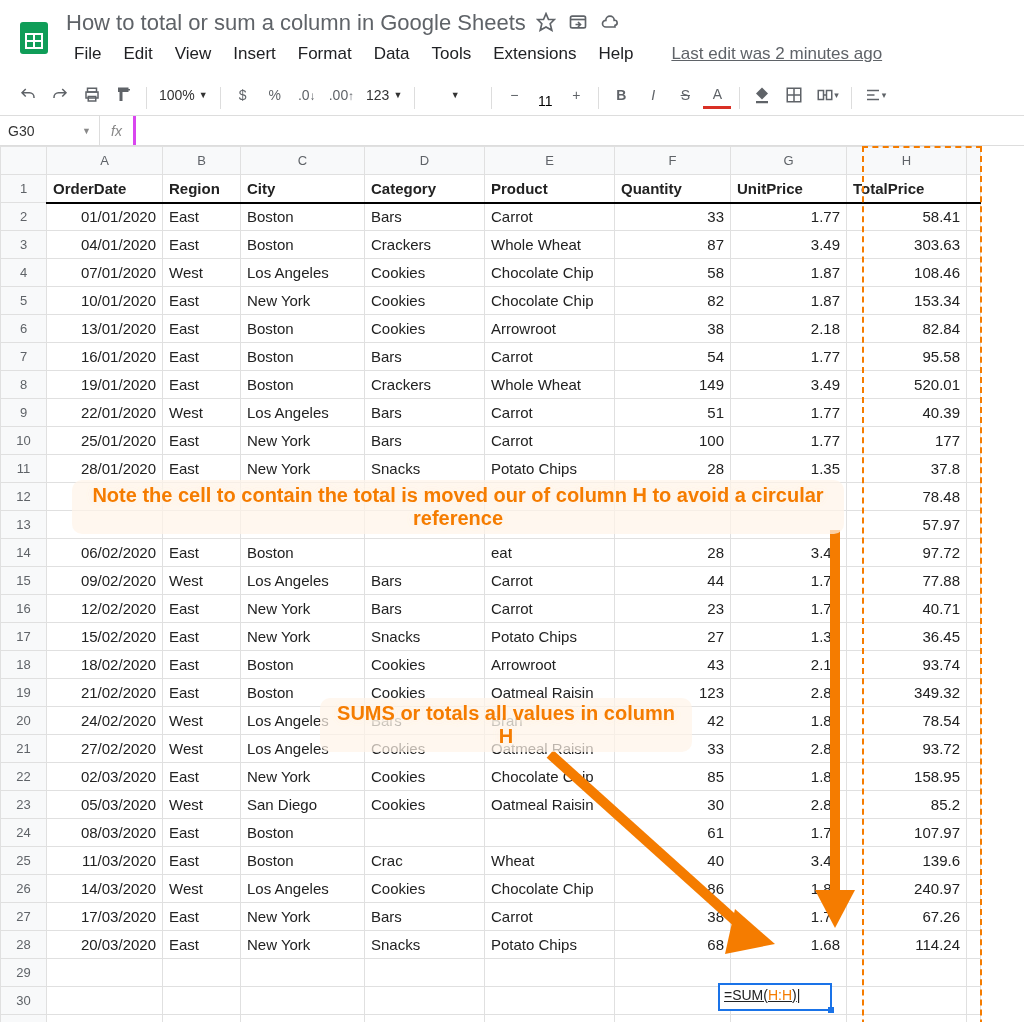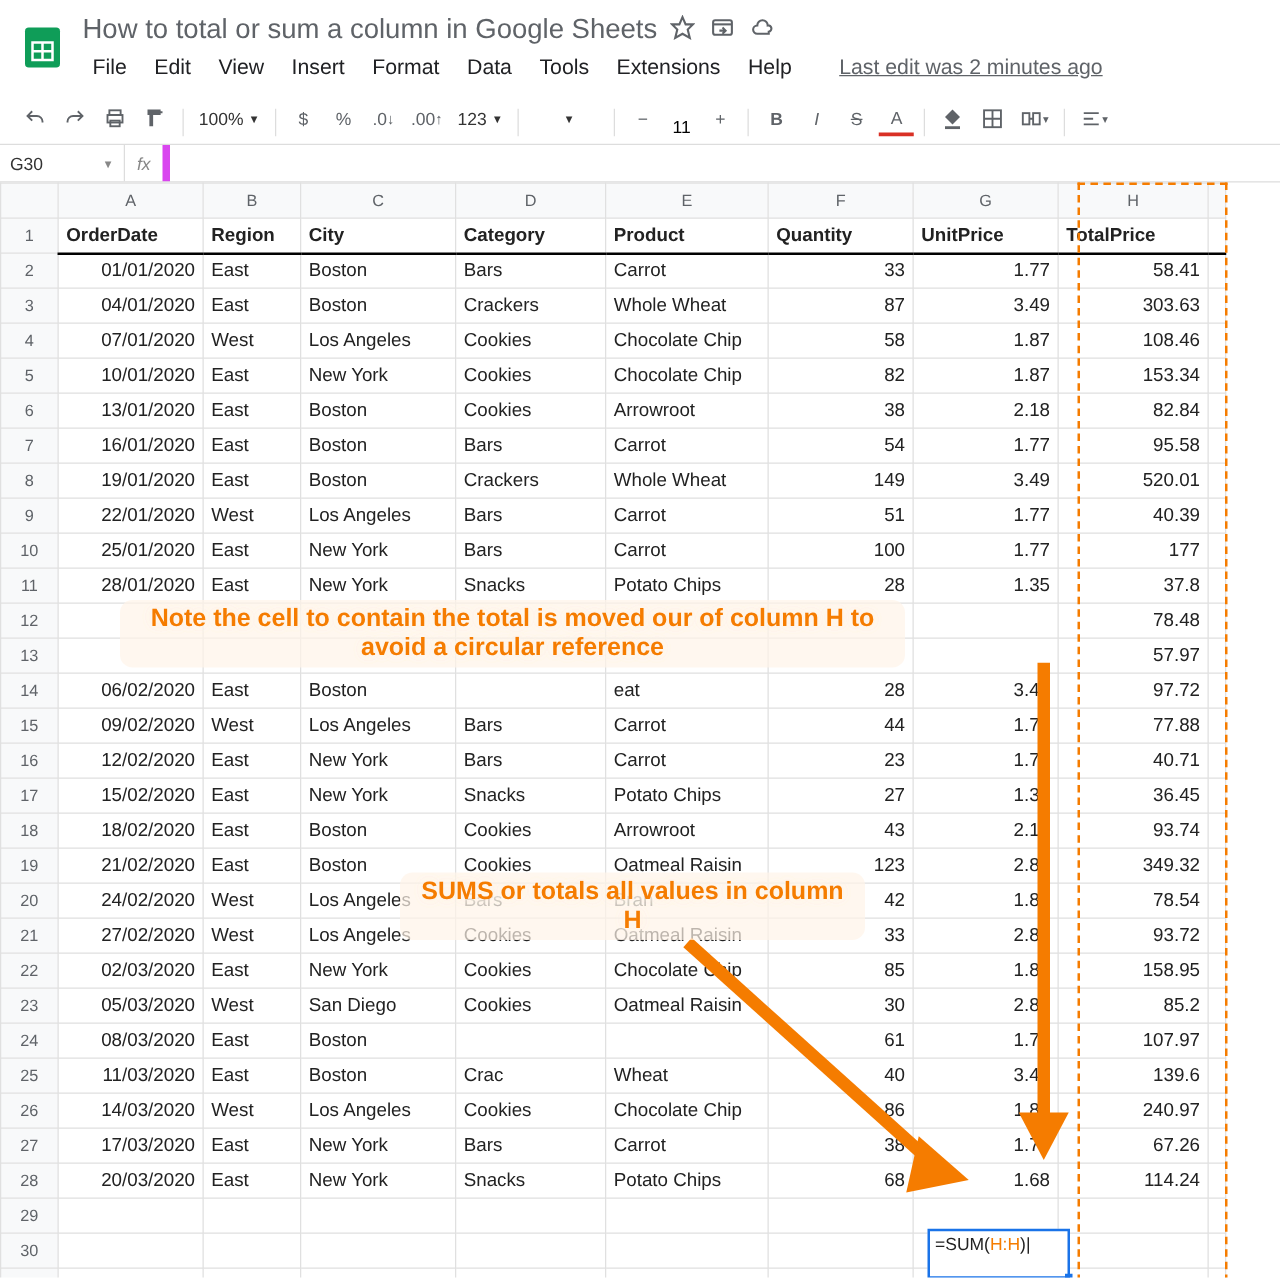--- a/index.html
+++ b/index.html
@@ -25,21 +25,21 @@
 .tb-sep { width: 1px; height: 22px; background: #ddd; margin: 0 4px; }
 .tb-zoom { font-size: 14px; color: #333; display: flex; align-items: center; gap: 4px; }
 .tb-font { width: 60px; }
 .tb-input { border: none; text-align: center; width: 26px; font-size: 14px; }
 .tb-red-underline { border-bottom: 3px solid #d93025; }
 
 
 .formula-row { display: flex; align-items: center; height: 30px; border-bottom: 1px solid #ddd; }
 .name-box { width: 100px; padding: 0 8px; font-size: 14px; color: #333; display: flex; align-items: center; justify-content: space-between; border-right: 1px solid #ddd; height: 100%; }
 .name-box .dd { font-size: 9px; color: #888; }
-.fx-label { width: 36px; text-align: center; font-style: italic; color: #888; font-size: 14px; border-right: 6px solid #d946ef; height: 100%; display: flex; align-items: center; justify-content: center; }
+.fx-label { width: 36px; text-align: center; font-style: italic; color: #888; font-size: 14px; border-right: 3px solid #d946ef; height: 100%; display: flex; align-items: center; justify-content: center; }
 .formula-input { flex: 1; padding: 0 10px; font-size: 15px; font-family: Arial; }
 .formula-input .range { color: #f57c00; }
 
 
 .grid-area { position: relative; }
 table.grid { border-collapse: collapse; table-layout: fixed; }
 table.grid th, table.grid td { border: 1px solid #e0e0e0; font-size: 15px; font-weight: 400; height: 28px; padding: 0 6px; overflow: hidden; white-space: nowrap; }
 table.grid th { background: #f8f9fa; color: #5f6368; font-weight: 400; text-align: center; font-size: 13px; }
 th.corner { width: 46px; background: #f8f9fa; }
 th.row-hdr { width: 46px; text-align: center; font-size: 13px; }
@@ -655,27 +655,27 @@
           <td></td>
           <td></td>
           <td></td>
           <td></td>
         </tr>
       </tbody>
     </table>
 
   <div class="col-H-outline" style="left:862px; top:0px; width:120px; height:1000px;"></div>
 
-  <div class="sel-cell" style="left:742px; top:837px; width:114px; height:40px;">
+  <div class="sel-cell" style="left:718px; top:837px; width:114px; height:28px;text-decoration:underline;">
     <span>=SUM(</span><span class="range">H:H</span><span>)</span>|
     <div class="sel-handle" style="right:-4px; bottom:-4px;"></div>
   </div>
 </div>
 
-<div class="annotation" style="left:96px; top:480px; width:628px;">Note the cell to contain the total is moved our of column H to avoid a circular reference</div>
+<div class="annotation" style="left:72px; top:480px; width:772px;">Note the cell to contain the total is moved our of column H to avoid a circular reference</div>
 <div class="annotation" style="left:320px; top:698px; width:372px;">SUMS or totals all values in column H</div>
 
 <svg class="arrow" style="left:810px; top:530px;" width="50" height="400">
   <line x1="25" y1="0" x2="25" y2="370" stroke="#f57c00" stroke-width="10"></line>
   <polygon points="5,360 45,360 25,398" fill="#f57c00"></polygon>
 </svg>
 <svg class="arrow" style="left:540px; top:744px;" width="250" height="220">
   <line x1="10" y1="10" x2="210" y2="190" stroke="#f57c00" stroke-width="10"></line>
   <polygon points="195,165 235,200 185,210" fill="#f57c00"></polygon>
 </svg>

